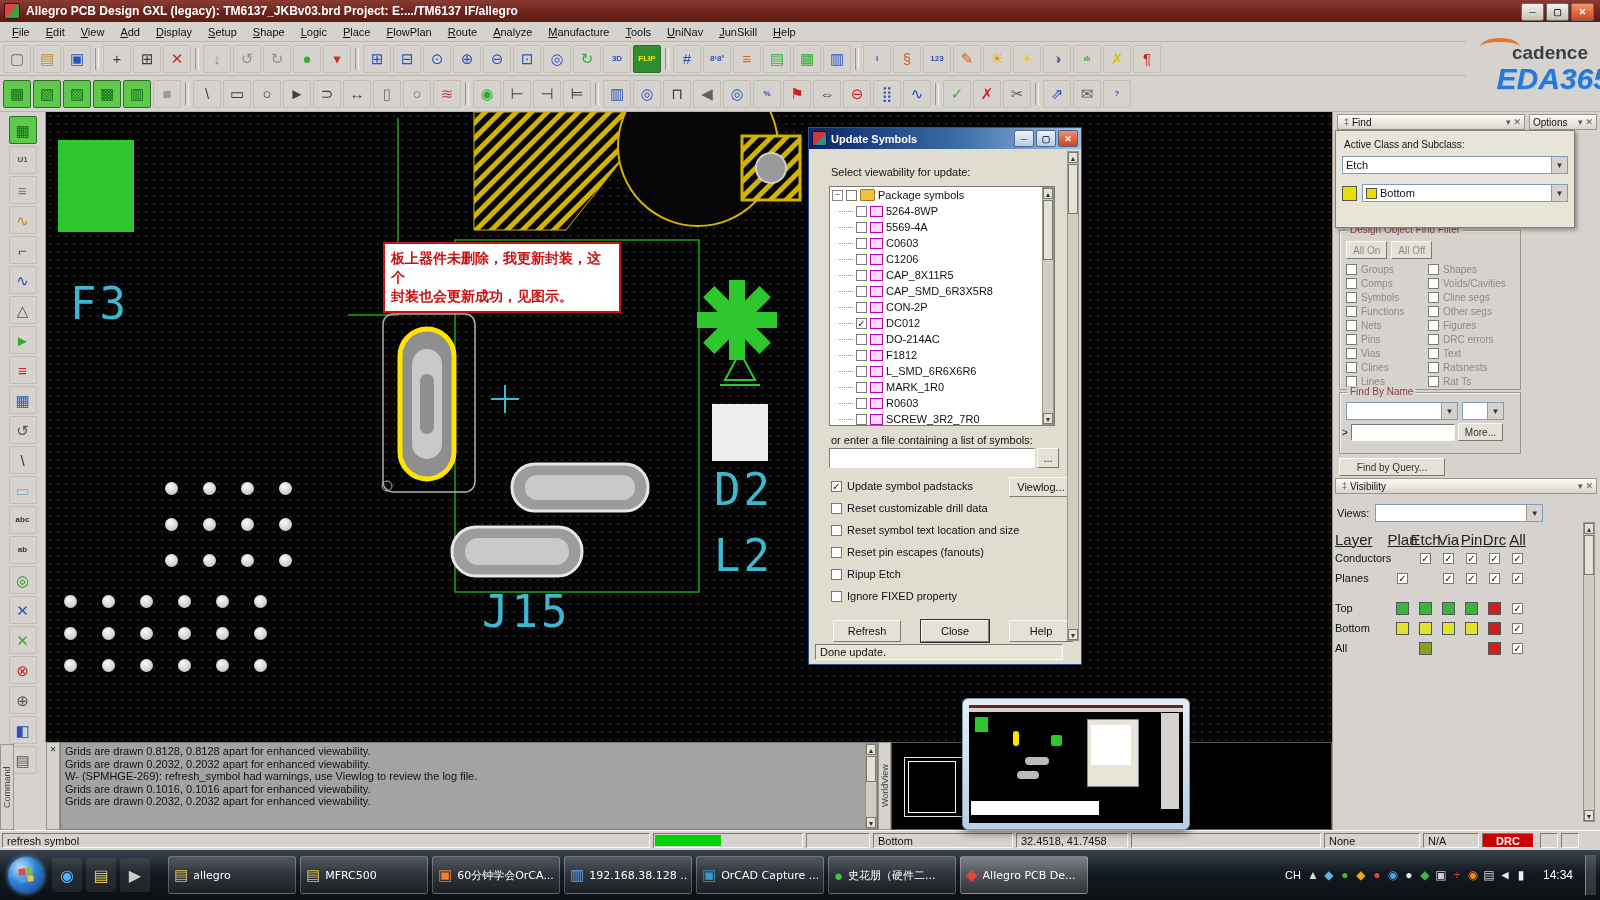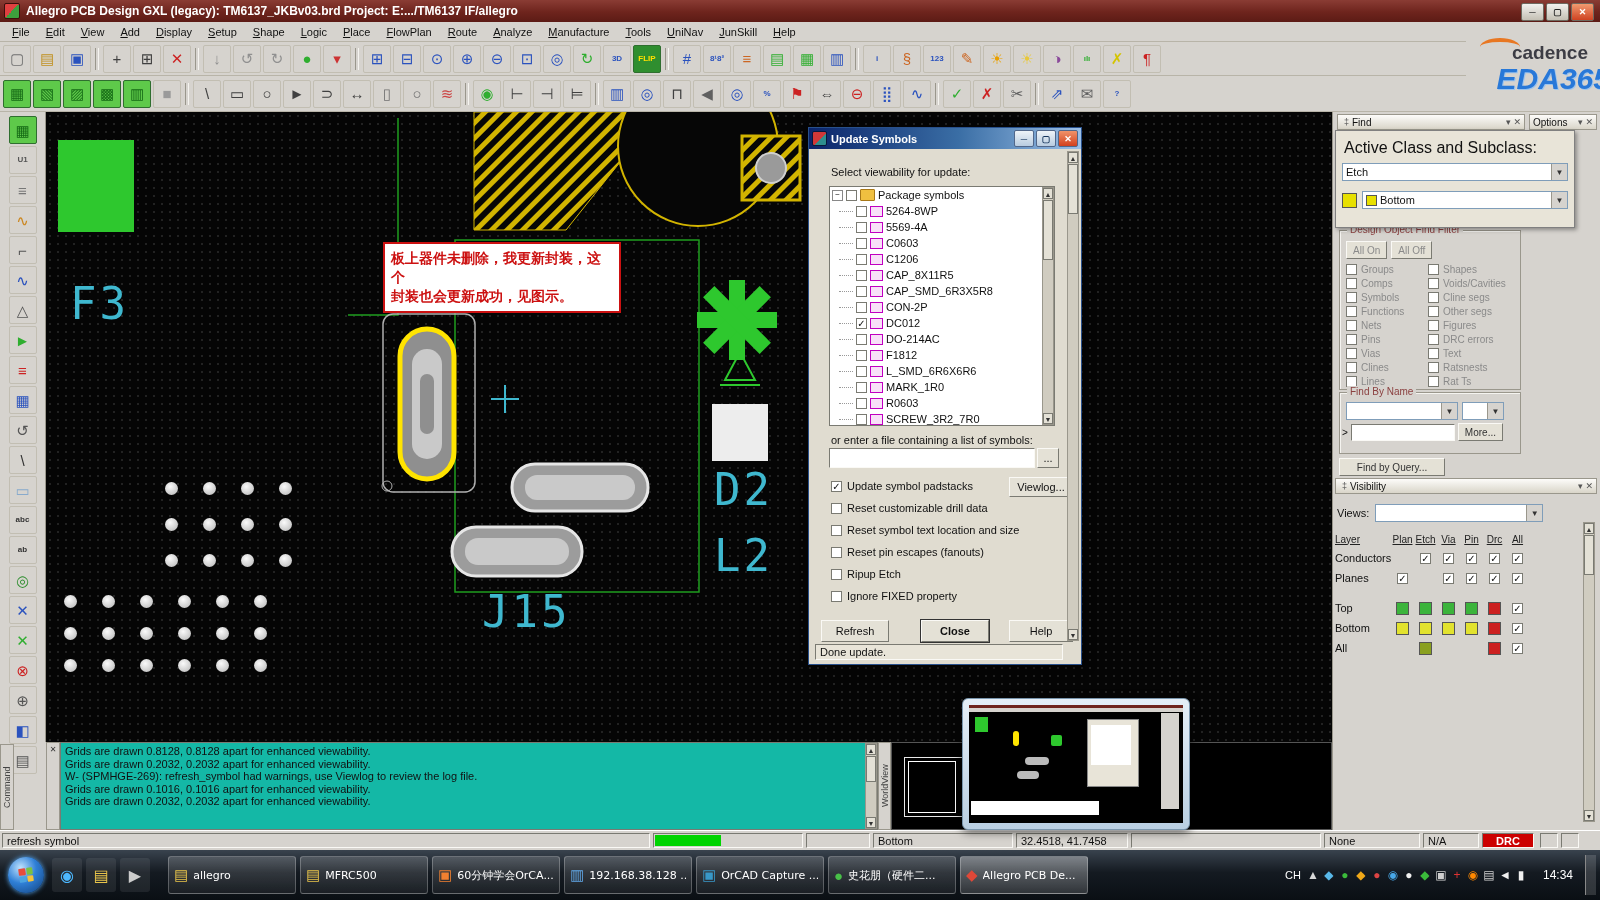--- a/index.html
+++ b/index.html
@@ -62,30 +62,30 @@
   .smallbtn{height:16px;font-size:10px;display:inline-flex;align-items:center;justify-content:center;
     background:#e4e1d6;border:1px solid;border-color:#faf9f5 #7a7a72 #7a7a72 #faf9f5;padding:0 6px;color:#8a8a8a;}
   .combo{display:flex;align-items:center;height:18px;background:#fff;border:1px solid #7f9db9;box-sizing:border-box;}
   .combo .val{flex:1;padding:0 3px;font-size:11px;color:#111;}
   .combo .arrow{width:15px;height:100%;background:#d6d3ce;border-left:1px solid #9a978c;
     display:flex;align-items:center;justify-content:center;font-size:8px;color:#333;}
   .flyout{position:absolute;left:2px;top:18px;width:240px;height:98px;background:#e8e4d8;
     border:1px solid #808080;box-shadow:2px 2px 4px rgba(0,0,0,.35);z-index:6;padding:6px;box-sizing:border-box;}
   .swatch{border:1px solid #555;box-sizing:border-box;}
   .vcell{width:23px;display:flex;justify-content:center;flex:0 0 auto;}
-  .vhead{font-size:10px;text-decoration:underline;color:#222;}
+  .vhead{font-size:15px;text-decoration:underline;color:#222;}
   .scroll{position:absolute;width:12px;background:#d0ccc0;border:1px solid #9a978c;box-sizing:border-box;}
   .scroll .ar{position:absolute;left:0;width:10px;height:11px;text-align:center;font-size:7px;line-height:11px;
     background:#e4e1d6;border:1px solid #7a7a72;box-sizing:border-box;color:#333;}
   .scroll .thumb{position:absolute;left:0;width:10px;background:#e4e1d6;border:1px solid #7a7a72;box-sizing:border-box;}
   
   .vtab{background:#d6d3ce;border:1px solid #9a978c;box-sizing:border-box;
     writing-mode:vertical-rl;transform:rotate(180deg);font-size:9px;color:#444;
     display:flex;align-items:center;justify-content:center;overflow:hidden;}
-  #console{left:60px;top:742px;width:818px;height:88px;background:#14b8a6;border:1px solid #7a7a72;box-sizing:border-box;
+  #console{left:60px;top:742px;width:818px;height:88px;background:#a3a3a3;border:1px solid #7a7a72;box-sizing:border-box;
     font-size:11px;line-height:12.5px;overflow:hidden;}
   #consoleLines{padding:2px 4px 0 4px;}
   .cprompt{border-top:1px solid #aaa;margin-top:1px;padding:1px 4px;}
   #constrip{left:46px;top:742px;width:14px;height:88px;background:#d6d3ce;border:1px solid #9a978c;box-sizing:border-box;
     font-size:8px;text-align:center;color:#333;}
   #worldview{left:891px;top:742px;width:441px;height:88px;background:#000;border:1px solid #555;box-sizing:border-box;}
   .wvrect{position:absolute;border:1px solid #e8e8e8;}
   
   #statusbar{left:0;top:830px;width:1600px;height:20px;background:#d6d3ce;border-top:1px solid #fff;}
   .sfield{position:absolute;top:2px;height:15px;border:1px solid;border-color:#7a7a72 #faf9f5 #faf9f5 #7a7a72;
@@ -686,21 +686,21 @@
     </div>
 
     <div class="pheader abs" style="left:196px;top:2px;width:68px;">
       <span>Options</span>
       <span class="sp"></span>
       <span class="hicon">▾</span>
       <span class="hicon">✕</span>
     </div>
 
     <div class="flyout">
-      <div style="font-size:16px;margin:2px 0 6px 2px;">Active Class and Subclass:</div>
+      <div style="font-size:10px;margin:2px 0 6px 2px;">Active Class and Subclass:</div>
       <div class="combo" style="width:100%;">
         <span class="val">Etch</span>
           <span class="arrow">▼</span>
       </div>
       <div style="display:flex;align-items:center;gap:5px;margin-top:10px;">
         <div class="swatch" id="subclassBtnSwatch" style="width: 15px; height: 15px; background: rgb(232, 224, 0);"></div>
         <div class="combo" style="flex:1;">
           <span class="swatch" id="subclassSwatch" style="width: 11px; height: 11px; margin-left: 3px; background: rgb(232, 224, 0);"></span>
           <span class="val">Bottom</span>
             <span class="arrow">▼</span>
@@ -1083,22 +1083,22 @@
         </div>
         <div class="dopt" style="top: 440px;">
           <div class="cb"></div>
           <span>Ripup Etch</span>
         </div>
         <div class="dopt" style="top: 462px;">
           <div class="cb"></div>
           <span>Ignore FIXED property</span>
         </div>
       </div>
-    <div class="dbtn" style="left:12px;top:492px;width:66px;text-align:center;">Refresh</div>
-    <div class="dbtn default" style="left:112px;top:492px;width:66px;font-weight:bold;">Close</div>
+    <div class="dbtn" style="left:24px;top:492px;width:66px;text-align:center;">Refresh</div>
+    <div class="dbtn default" style="left:112px;top:492px;width:66px;">Close</div>
     <div class="dbtn" style="left:200px;top:492px;width:62px;">Help</div>
     <div class="sunken" style="position:absolute;left:6px;top:516px;width:248px;height:16px;background:#e8e4d8;font-size:11px;padding:1px 4px;box-sizing:border-box;">Done update.</div>
     <div class="scroll" style="right:2px;top:23px;height:490px;">
       <div class="ar" style="top:0;">▲</div>
         <div class="thumb" style="top:12px;height:50px;"></div>
         <div class="ar" style="bottom:0;">▼</div>
     </div>
   </div>
 
   <div class="abs" id="preview">

